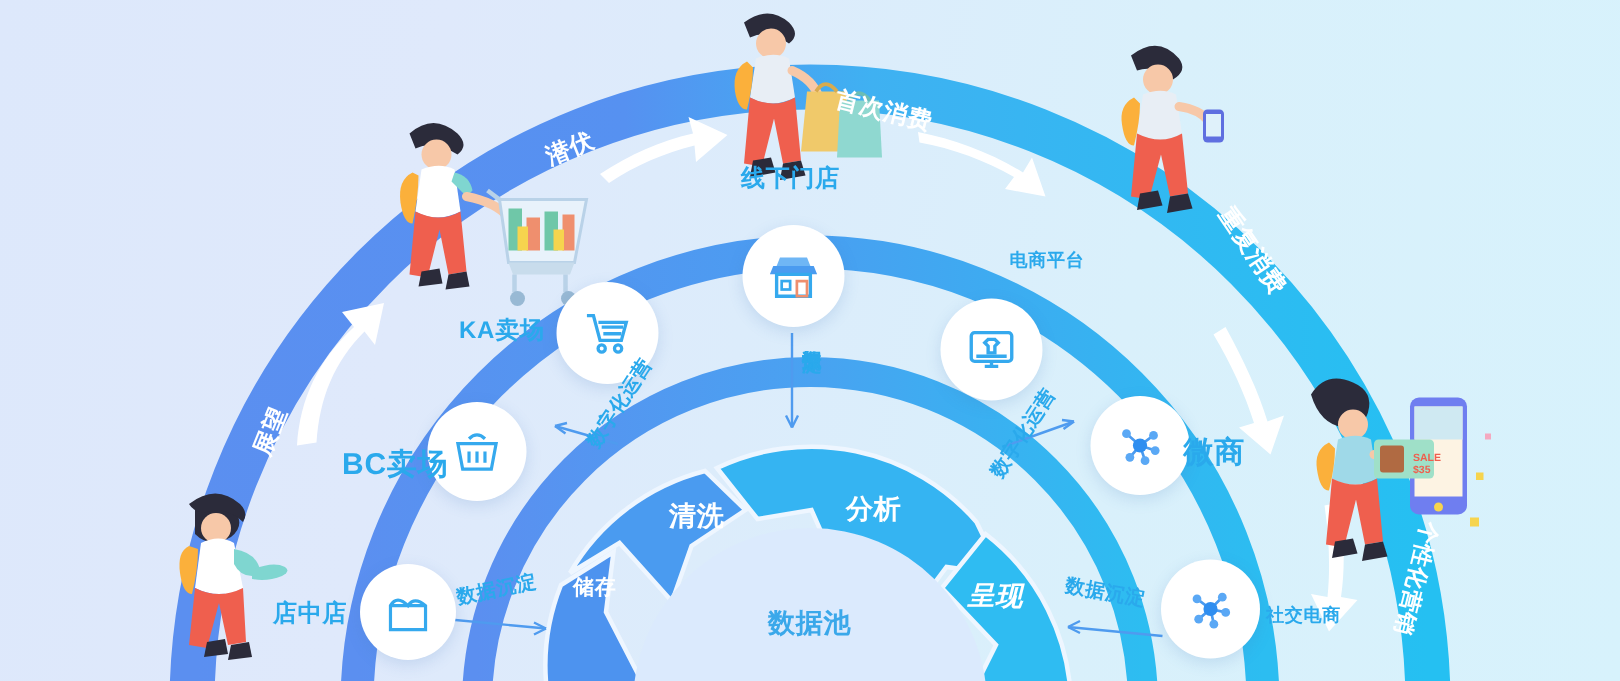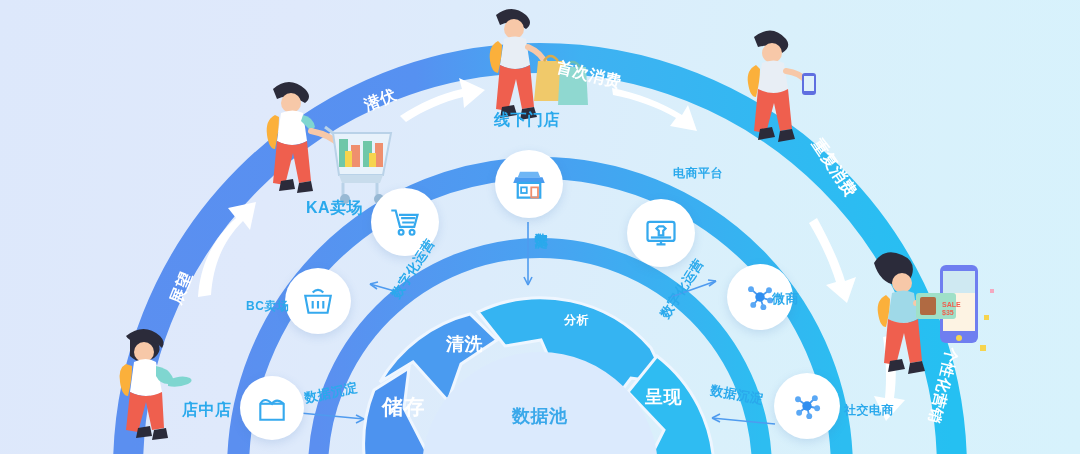--- a/index.html
+++ b/index.html
@@ -289,32 +289,32 @@
     </svg>
   </div>
 
   <div class="lbl wht rot" style="left:165px;top:280px;font-size:16px;transform:rotate(-68deg);">展望</div>
   <div class="lbl wht rot" style="left:364px;top:92px;font-size:16px;transform:rotate(-22deg);">潜伏</div>
   <div class="lbl wht rot" style="left:556px;top:67px;font-size:16px;transform:rotate(14deg);">首次消费</div>
   <div class="lbl wht rot" style="left:801px;top:160px;font-size:16px;transform:rotate(56deg);">重复消费</div>
   <div class="lbl wht rot" style="left:905px;top:378px;font-size:15px;transform:rotate(104deg);">个性化营销</div>
 
   <div class="lbl" style="left:182px;top:402px;font-size:16px;">店中店</div>
-  <div class="lbl" style="left:228px;top:300px;font-size:12px;margin-left:18px;">BC卖场</div>
-  <div class="lbl" style="left:306px;top:200px;font-size:16px;">KA卖场</div>
+  <div class="lbl" style="left:228px;top:300px;font-size:20px;">BC卖场</div>
+  <div class="lbl" style="left:306px;top:213px;font-size:16px;">KA卖场</div>
   <div class="lbl" style="left:494px;top:112px;font-size:16px;">线下门店</div>
   <div class="lbl" style="left:625px;top:167px;font-size:12px;margin-left:48px;">电商平台</div>
-  <div class="lbl" style="left:772px;top:292px;font-size:13px;">微商</div>
+  <div class="lbl" style="left:789px;top:292px;font-size:20px;">微商</div>
   <div class="lbl" style="left:844px;top:404px;font-size:12px;text-align:center;">社交电商</div>
 
   <div class="lbl rot" style="left:304px;top:386px;font-size:13px;transform:rotate(-12deg);">数据沉淀</div>
   <div class="lbl rot" style="left:379px;top:262px;font-size:13px;transform:rotate(-57deg);">数字化运营</div>
   <div class="lbl" style="left:534px;top:223px;font-size:13px;writing-mode:vertical-rl;line-height:1.05;">数据沉淀</div>
   <div class="lbl rot" style="left:648px;top:282px;font-size:13px;transform:rotate(-57deg);">数字化运营</div>
   <div class="lbl rot" style="left:710px;top:388px;font-size:13px;transform:rotate(10deg);">数据沉淀</div>
 
-  <div class="lbl wht" style="left:382px;top:396px;font-size:21px;">储存</div>
+  <div class="lbl wht" style="left:382px;top:384px;font-size:14px;">储存</div>
   <div class="lbl wht" style="left:446px;top:335px;font-size:18px;text-align:center;">清洗</div>
-  <div class="lbl wht" style="left:564px;top:314px;font-size:12px;">分析</div>
-  <div class="lbl wht" style="left:645px;top:388px;font-size:18px;">呈现</div>
+  <div class="lbl wht" style="left:564px;top:330px;font-size:18px;">分析</div>
+  <div class="lbl wht" style="left:645px;top:388px;font-size:18px;font-style:italic;">呈现</div>
   <div class="lbl" style="left:512px;top:408px;font-size:18px;color:#3aa8ea;font-family:Liberation Mono, monospace;">数据池</div>
 
 </div>
 
 </body></html>

